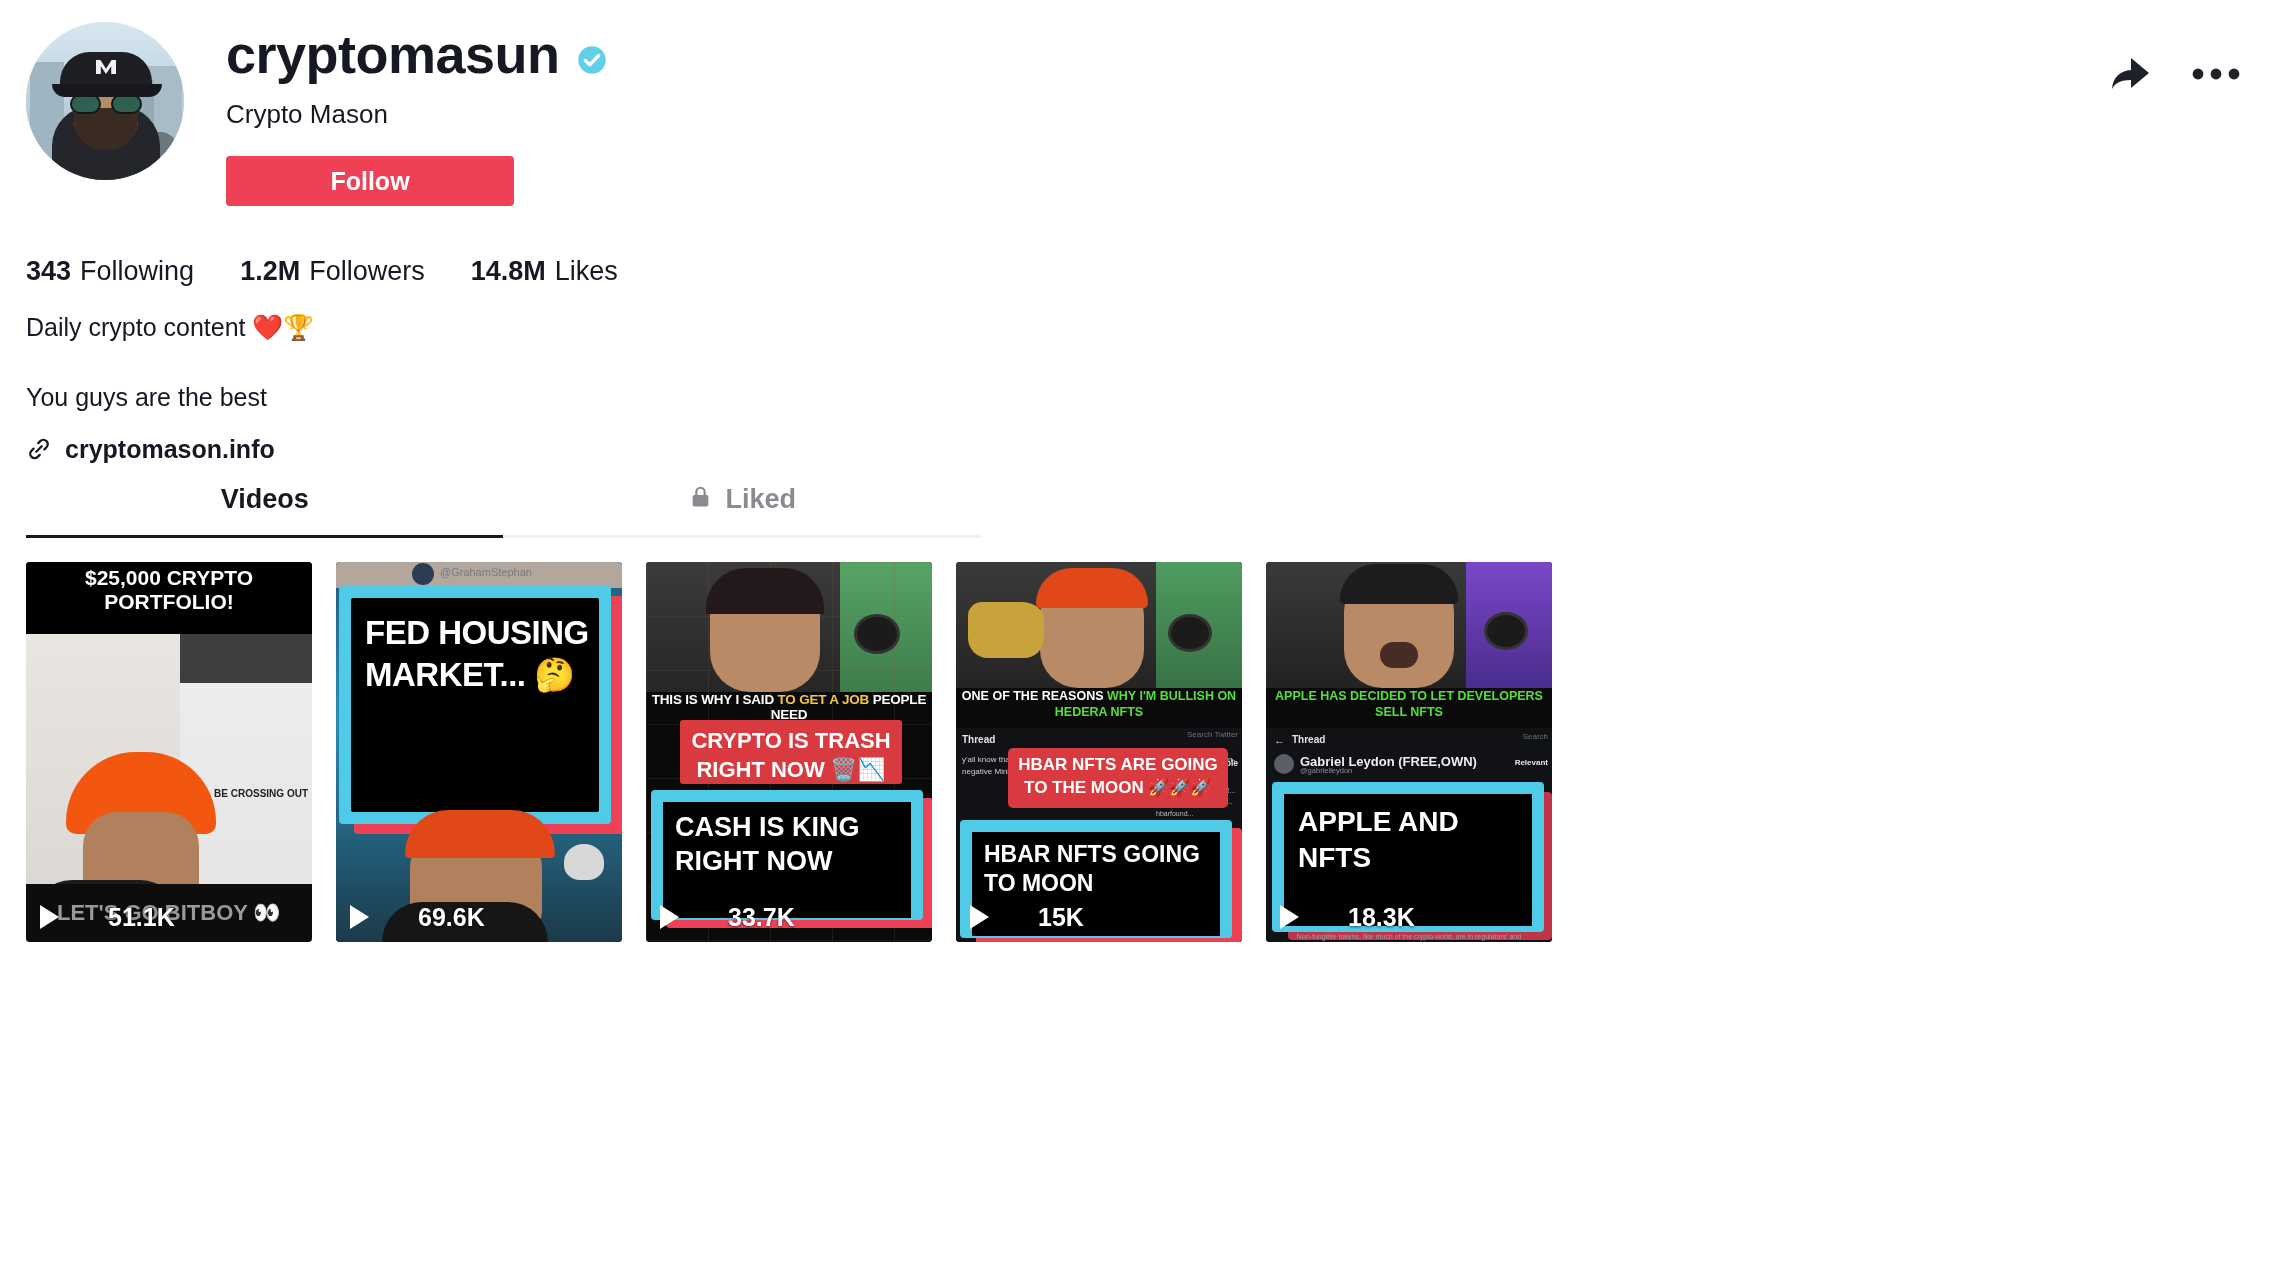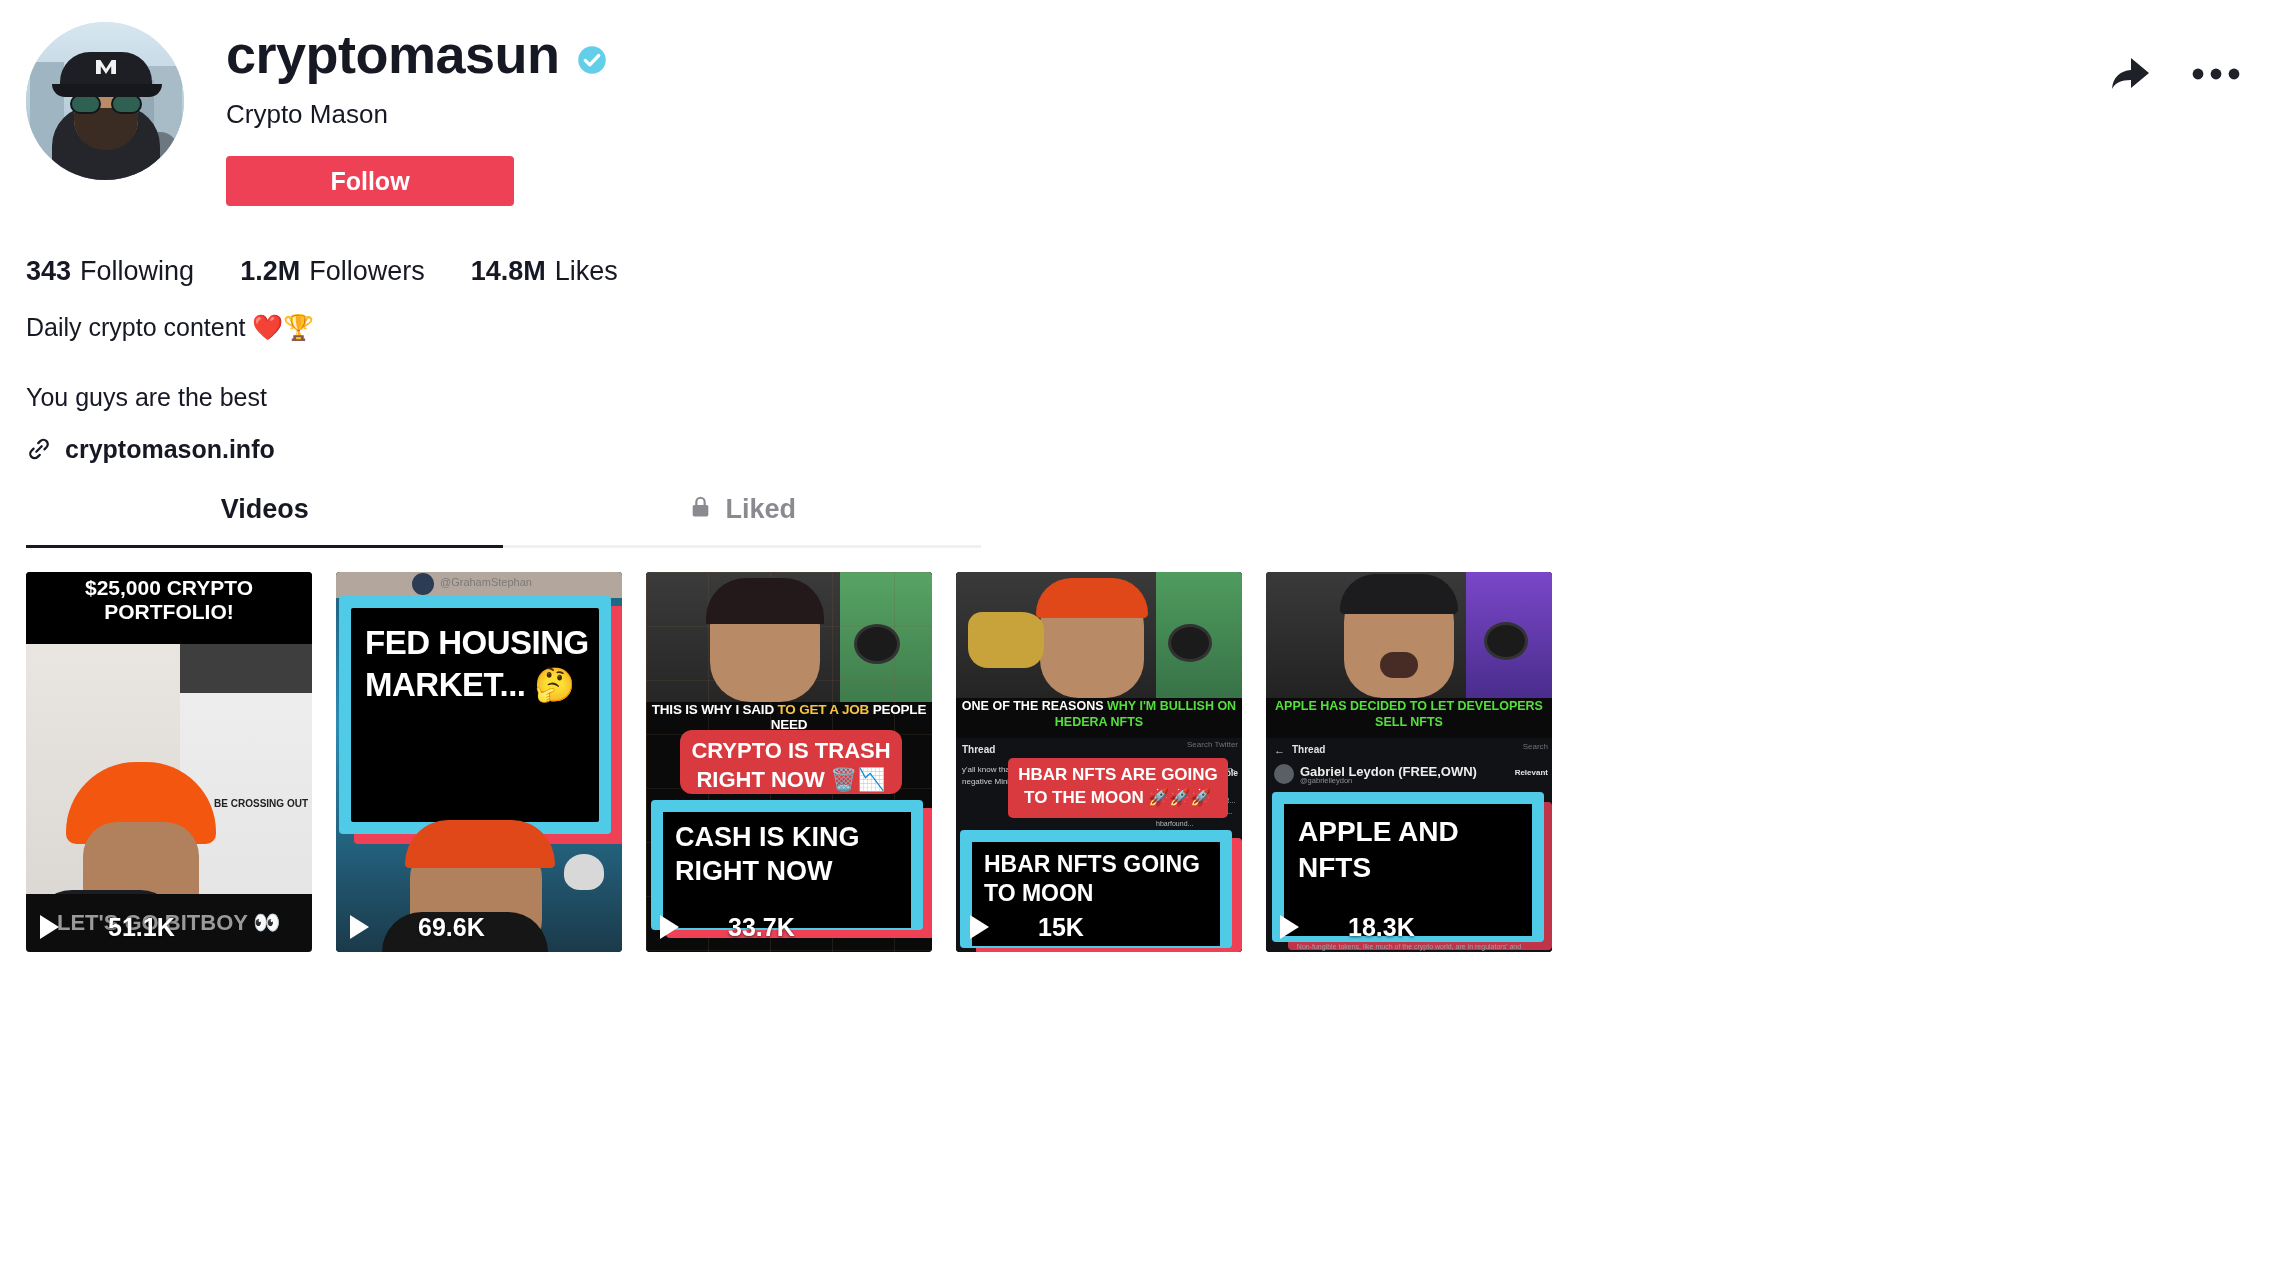--- a/index.html
+++ b/index.html
@@ -51,21 +51,21 @@
   .stats { display: flex; align-items: baseline; margin-top: 50px; font-size: 27px; }
   .stat { display: flex; align-items: flex-end; margin-right: 46px; }
   .stat .num { font-weight: 700; color: #161823; }
   .stat .lbl { font-weight: 400; color: #161823; margin-left: 9px; }
   .bio { margin-top: 24px; font-size: 25px; line-height: 1.35; }
   .bio2 { margin-top: 38px; font-size: 25px; }
   .linkrow { display: flex; align-items: center; margin-top: 23px; font-size: 25px; font-weight: 700; color: #161823; text-decoration: none; }
   .linkrow .lnkicon { width: 26px; height: 26px; margin-right: 13px; flex: 0 0 26px; }
 
   
-  .tabs { display: flex; margin-top: 30px; position: relative; width: 955px; }
+  .tabs { display: flex; margin-top: 20px; position: relative; width: 955px; }
   .tab { flex: 1; text-align: center; font-size: 27px; font-weight: 700; padding-bottom: 22px; cursor: pointer; display: flex; align-items: center; justify-content: center; gap: 12px; }
   .tab.active { color: #161823; }
   .tab.inactive { color: #8a8b91; font-weight: 600; }
   .tabs::after { content: ""; position: absolute; left: 0; bottom: 0; width: 955px; height: 3px; background: #f1f1f2; }
   .tab-underline { position: absolute; left: 0; bottom: 0; width: 477px; height: 3px; background: #161823; z-index: 2; }
 
   
   .grid { display: flex; gap: 24px; margin-top: 24px; }
   .vid { position: relative; width: 286px; height: 380px; border-radius: 4px; overflow: hidden; background: #000; cursor: pointer; flex: 0 0 286px; }
   .views { position: absolute; left: 14px; bottom: 10px; display: flex; align-items: center; gap: 10px; z-index: 40; }
@@ -97,21 +97,21 @@
 
   
   .t3-bg { position:absolute; inset:0; background:#0a0a0a; }
   .t3-person { position:absolute; left:0; top:0; width:100%; height:130px; background:linear-gradient(#3b3b3b,#262626); }
   .t3-green { position:absolute; right:0; top:0; width:32%; height:130px; background:linear-gradient(#57a464,#3f7c4c); }
   .t3-mic { position:absolute; right:32px; top:52px; width:46px; height:40px; background:#1b1b1b; border-radius:50%; border:3px solid #333; z-index:3;}
   .t3-head { position:absolute; left:64px; top:14px; width:110px; height:116px; background:#b88a65; border-radius:40px; z-index:2;}
   .t3-hair { position:absolute; left:60px; top:6px; width:118px; height:46px; background:#23191a; border-radius:40px 40px 0 0; z-index:3;}
   .t3-cap { position:absolute; left:0; top:130px; width:100%; color:#fff; font-size:13.5px; font-weight:800; text-align:center; z-index:6; letter-spacing:-0.2px;}
   .t3-cap .hl { color:#f5c542; }
-  .t3-red { position:absolute; left:34px; top:158px; width:222px; height:64px; background:#d83a3f; border-radius:12px; z-index:7; color:#fff; font-size:22px; font-weight:700; text-align:center; line-height:1.32; padding-top:6px;}
+  .t3-red { position:absolute; left:34px; top:158px; width:222px; height:64px; background:#d83a3f; border-radius:3px; z-index:7; color:#fff; font-size:22px; font-weight:700; text-align:center; line-height:1.32; padding-top:6px;}
   .t3-cyan { position:absolute; left:5px; top:228px; width:272px; height:130px; background:#4fcbe8; border-radius:4px; z-index:6;}
   .t3-pink { position:absolute; left:20px; top:236px; width:268px; height:130px; background:#ee4156; border-radius:4px; z-index:5;}
   .t3-black { position:absolute; left:17px; top:240px; width:248px; height:116px; background:#000; z-index:8; color:#fff; font-size:27px; font-weight:800; line-height:1.26; padding:8px 0 0 12px;}
   .t3-grid { position:absolute; inset:0; z-index:1; background-image: repeating-linear-gradient(to right, rgba(120,90,60,.22) 0 1px, transparent 1px 62px), repeating-linear-gradient(to bottom, rgba(120,90,60,.18) 0 1px, transparent 1px 54px); }
 
   
   .t4-bg { position:absolute; inset:0; background:#0a0a0a; }
   .t4-person { position:absolute; left:0; top:0; width:100%; height:126px; background:linear-gradient(#3a3a3a,#242424); }
   .t4-green { position:absolute; right:0; top:0; width:30%; height:126px; background:linear-gradient(#4f9c5e,#387247); }
   .t4-head { position:absolute; left:84px; top:16px; width:104px; height:110px; background:#b88a65; border-radius:38px; z-index:3;}

